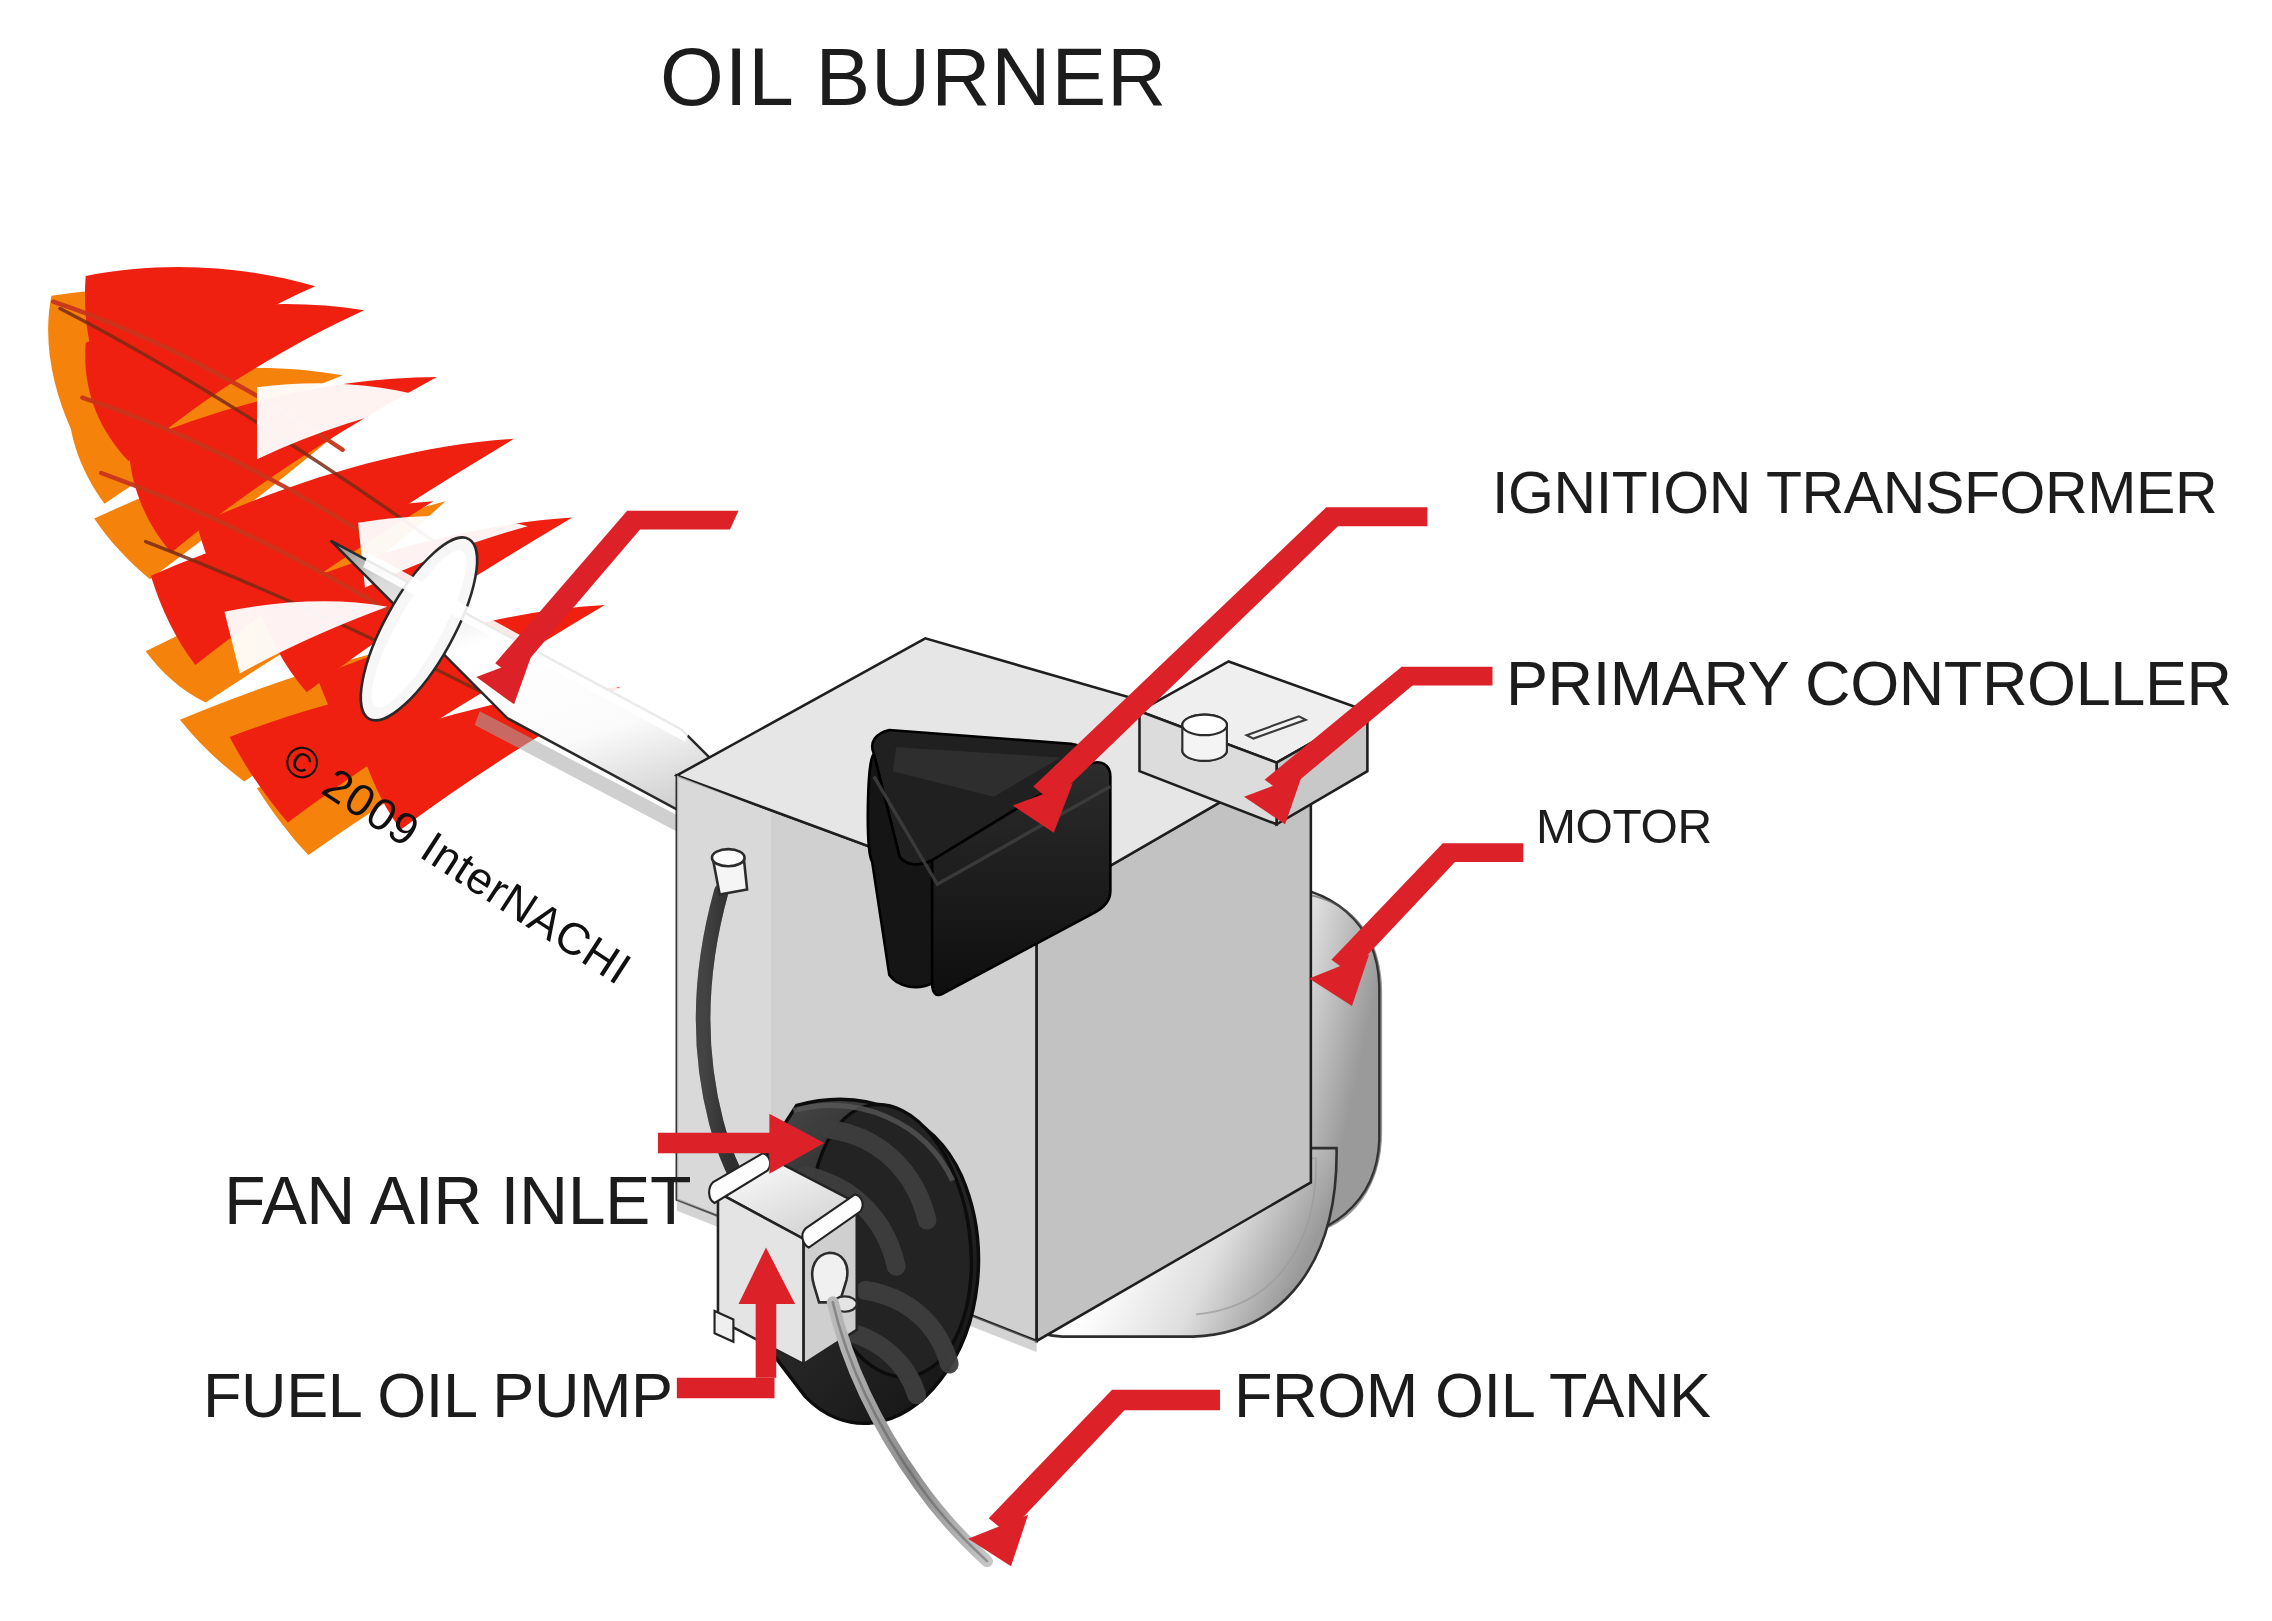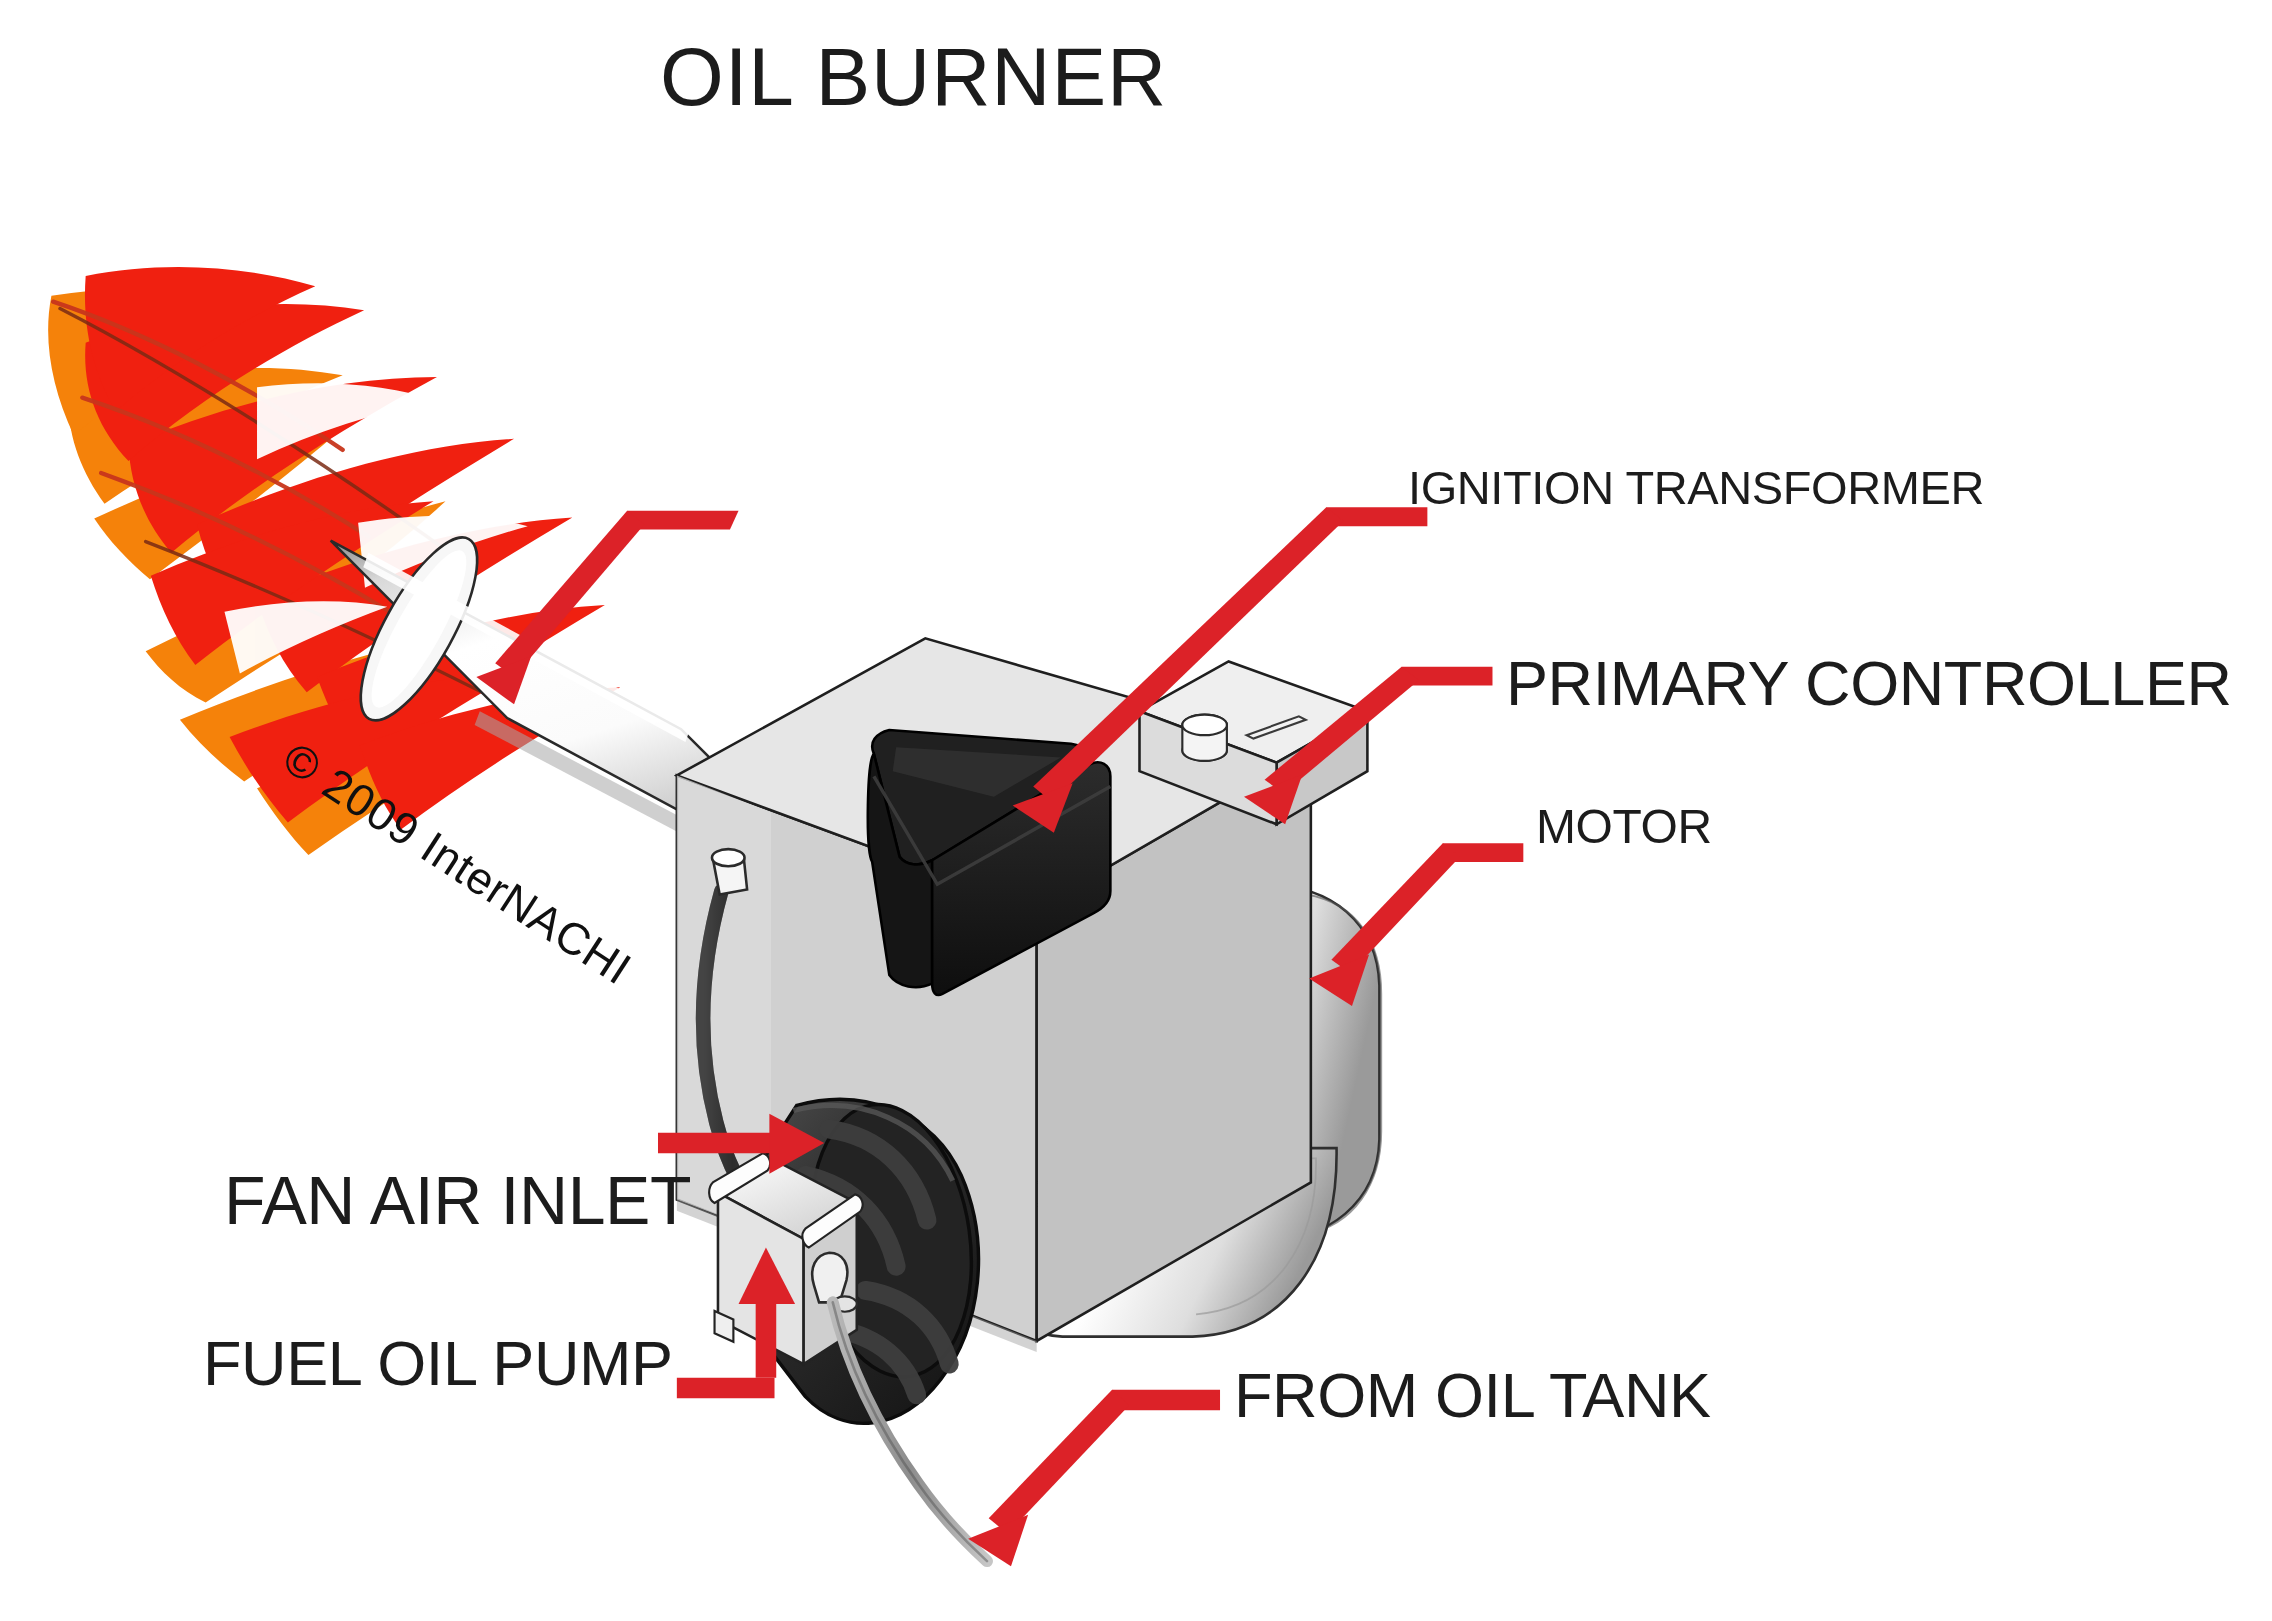--- a/index.html
+++ b/index.html
@@ -37,25 +37,25 @@
     letter-spacing: -0.4px;
     line-height: 1;
   }
   #page-title {
     font-size: 82px;
     left: 660px;
     top: 36px;
     letter-spacing: 0.9px;
   }
   #lbl-blast-tube      { font-size: 63px; left: 754px;  top: 467px; }
-  #lbl-ignition-xf     { font-size: 47px; left: 1408px; top: 464px; }
+  #lbl-ignition-xf     { font-size: 59px; left: 1492px; top: 464px; }
   #lbl-primary-ctrl    { font-size: 63px; left: 1506px; top: 624px; margin-top: 28px; }
   #lbl-motor           { font-size: 48px; left: 1536px; top: 803px; text-align: center; }
   #lbl-fan-air-inlet   { font-size: 68px; left: 224px;  top: 1166px; text-align: right; }
-  #lbl-fuel-oil-pump   { font-size: 63px; left: 203px;  top: 1332px; }
+  #lbl-fuel-oil-pump   { font-size: 63px; left: 203px;  top: 1364px; }
   #lbl-from-oil-tank   { font-size: 63px; left: 1234px; top: 1364px; }
 
   #watermark {
     position: absolute;
     left: 302px;
     top: 732px;
     font-size: 45px;
     color: #101010;
     font-family: "Liberation Sans", sans-serif;
     transform: rotate(33deg);

